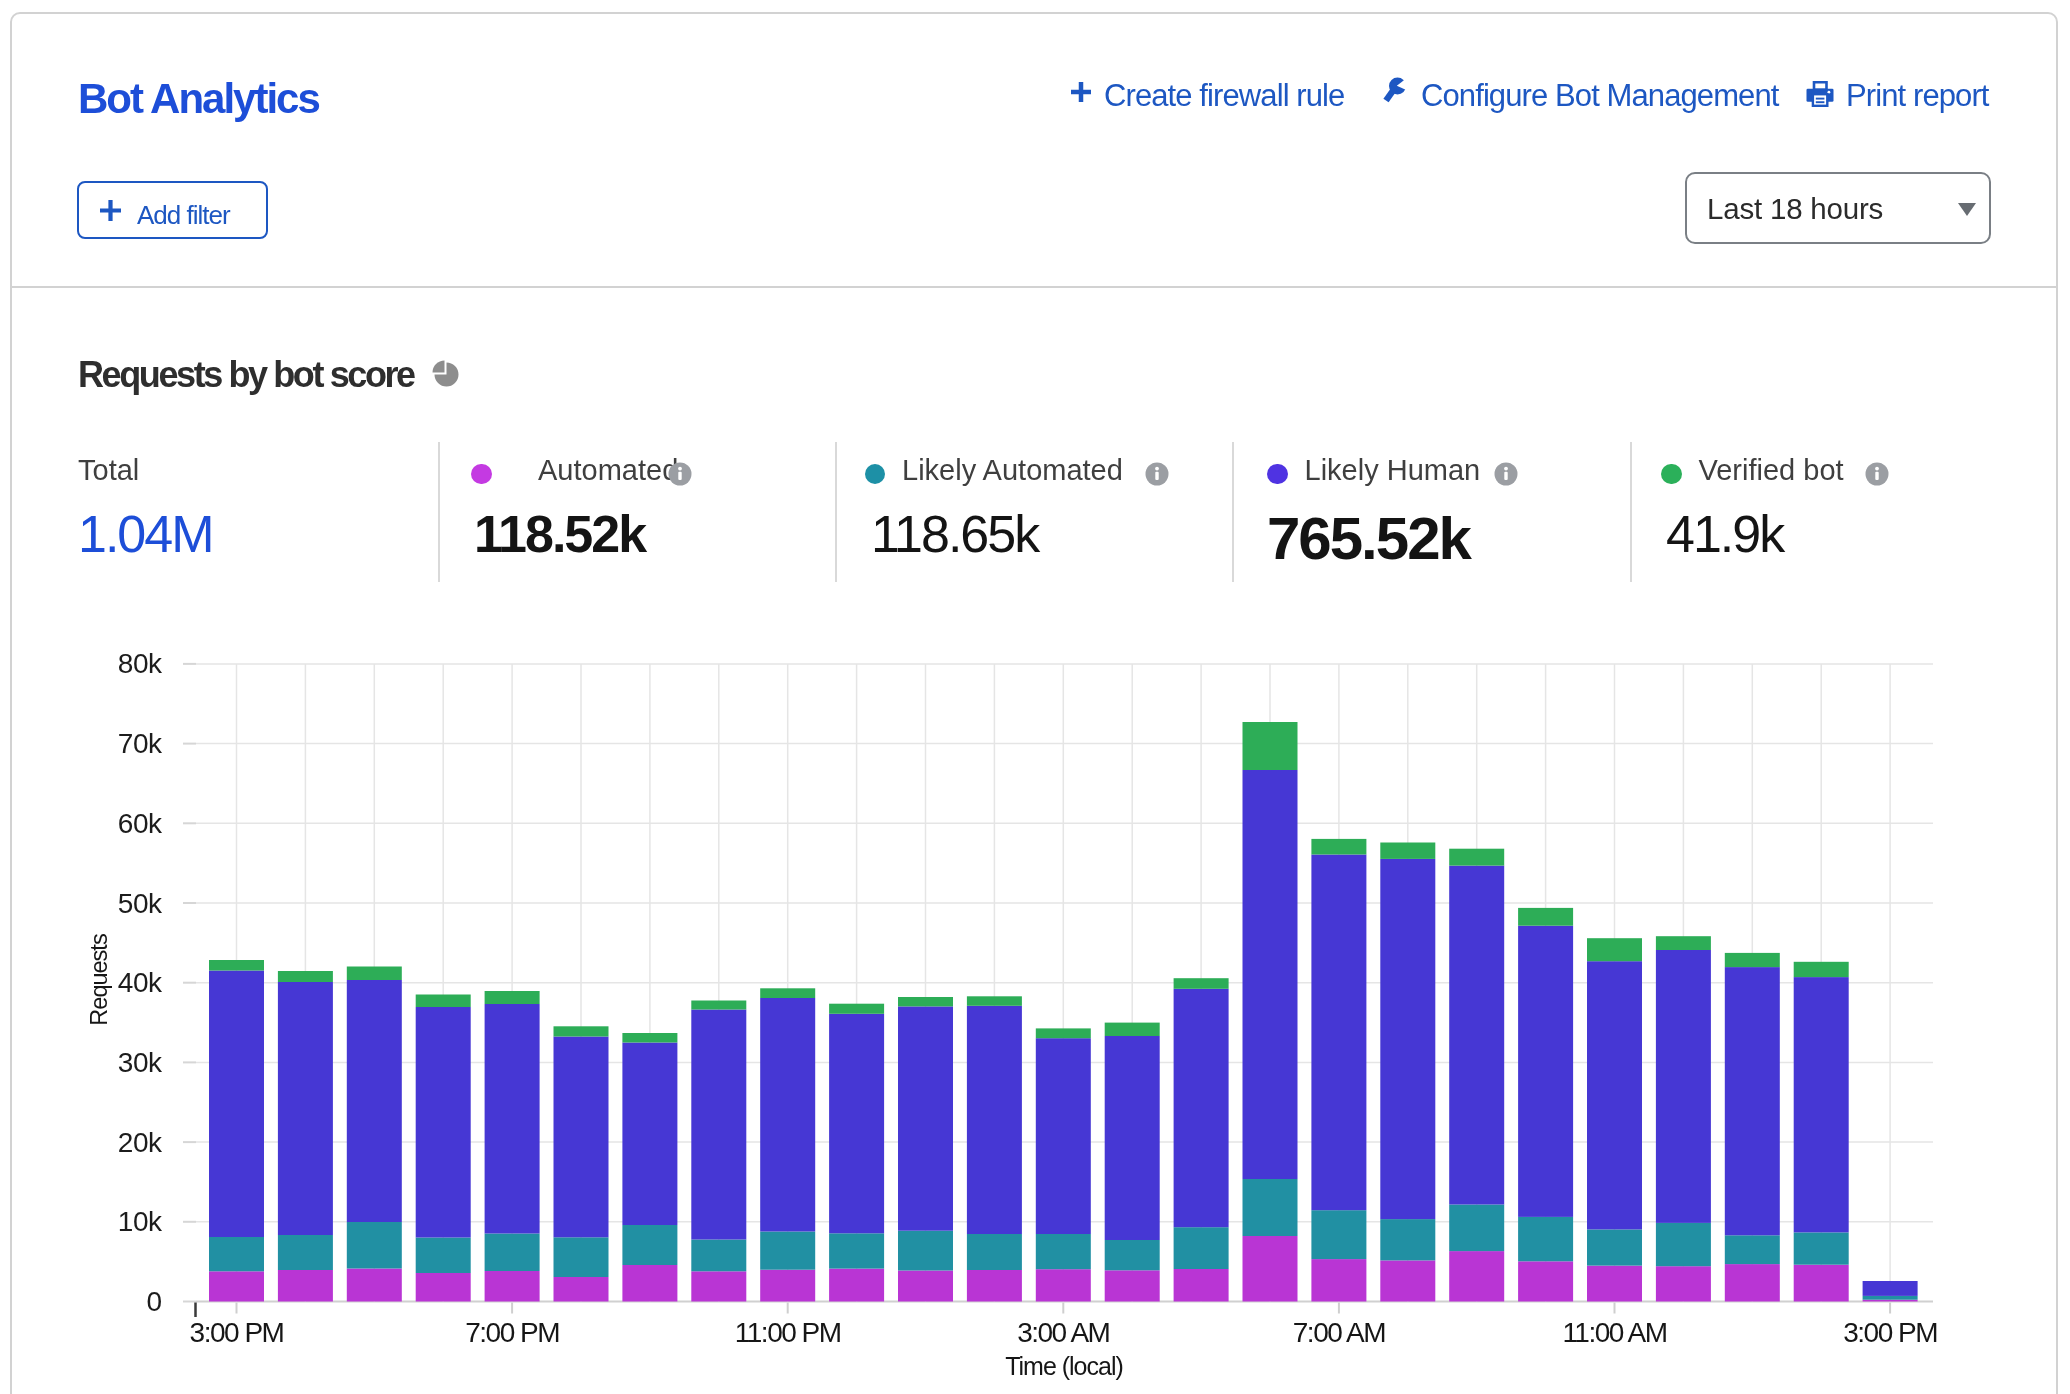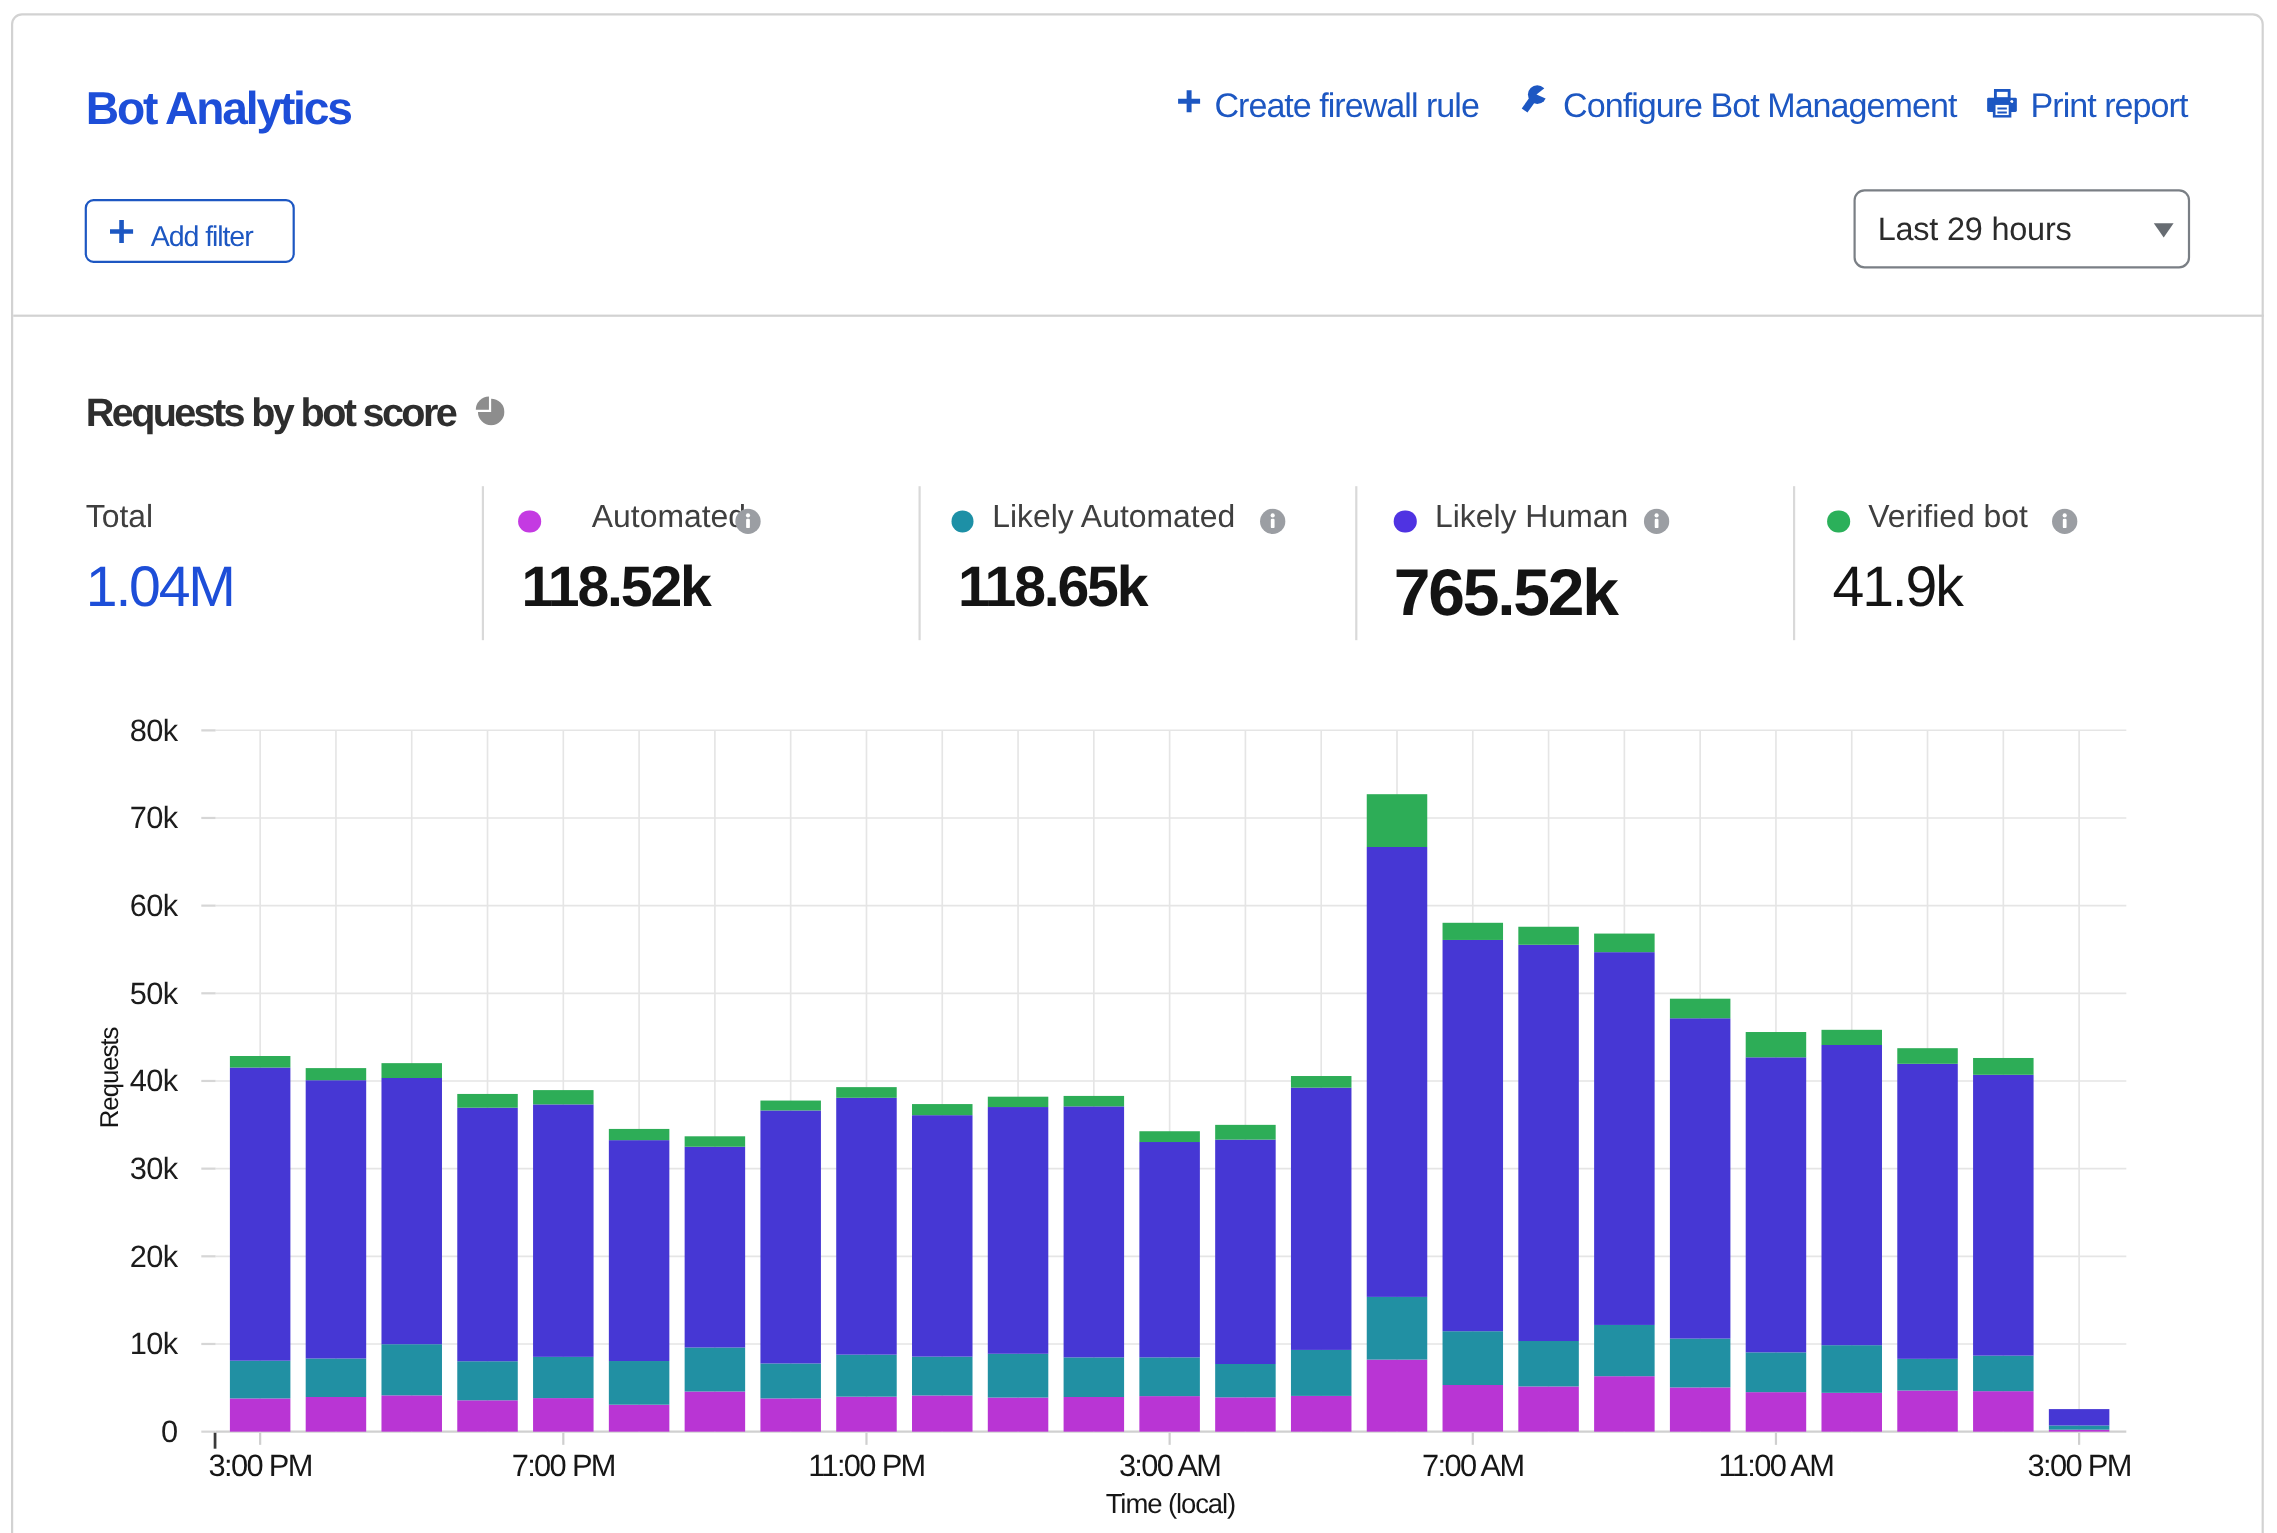--- a/index.html
+++ b/index.html
@@ -30,21 +30,21 @@
 </svg>
 <div class="abs" style="left:1846px;top:80px;font-size:31px;letter-spacing:-0.9px;color:#1d57c2;line-height:1">Print report</div>
 
 <div class="abs" style="left:77px;top:181px;width:191px;height:58px;border:2px solid #1d57c2;border-radius:8px"></div>
 <svg width="23" height="23" viewBox="0 0 23 23" style="position:absolute;left:99px;top:199px">
     <path d="M11.5 1v21M1 11.5h21" stroke="#1d57c2" stroke-width="4.2"></path>
   </svg>
 <div class="abs" style="left:137px;top:202px;font-size:26px;letter-spacing:-1px;color:#1d57c2;line-height:1">Add filter</div>
 
 <div class="abs" style="left:1685px;top:172px;width:306px;height:72px;border:2px solid #7a7f85;border-radius:10px"></div>
-<div class="abs" style="left:1707px;top:194px;font-size:29.5px;letter-spacing:-0.2px;color:#2b2b2b;line-height:1">Last 29 hours</div>
+<div class="abs" style="left:1707px;top:194px;font-size:29.5px;letter-spacing:-0.2px;color:#2b2b2b;line-height:1">Last 18 hours</div>
 <div style="position:absolute;left:1958px;top:203px;width:0;height:0;border-left:9.5px solid transparent;border-right:9.5px solid transparent;border-top:13px solid #676c72"></div>
 
 <div class="abs" style="left:78px;top:357px;font-size:36px;font-weight:bold;letter-spacing:-2.4px;color:#2e2e2e;line-height:1">Requests by bot score</div>
 <svg width="27" height="27" viewBox="0 0 27 27" style="position:absolute;left:432px;top:360px">
 <path fill="#8d8d8d" d="M14.5 2.5 A12 12 0 1 1 2.5 14.5 L14.5 14.5 Z"></path>
 <path fill="#8d8d8d" d="M0.5 12.5 A12 12 0 0 1 12.5 0.5 L12.5 12.5 Z"></path>
 </svg>
 
 <div style="position:absolute;left:78px;top:454px;font-size:29px;color:#3f3f3f">Total</div>
 <div style="position:absolute;left:78px;top:504px;font-size:52px;font-weight:normal;letter-spacing:-2px;color:#1d4ed8">1.04M</div>
@@ -56,21 +56,21 @@
     <rect x="10.3" y="9.7" width="3.4" height="8.4" rx="1.1" fill="#fff"></rect>
   </svg>
 <div style="position:absolute;left:474px;top:504px;font-size:52px;font-weight:bold;letter-spacing:-2px;color:#141414">118.52k</div>
 <div style="position:absolute;left:864.8px;top:463.8px;width:20.4px;height:20.4px;border-radius:50%;background:#1d90a6"></div>
 <div style="position:absolute;left:902px;top:454px;font-size:29px;color:#3f3f3f">Likely Automated</div>
 <svg width="24" height="24" viewBox="0 0 24 24" style="position:absolute;left:1145px;top:462px">
     <circle cx="12" cy="12" r="11.5" fill="#9b9ea3"></circle>
     <circle cx="12" cy="6.6" r="1.9" fill="#fff"></circle>
     <rect x="10.3" y="9.7" width="3.4" height="8.4" rx="1.1" fill="#fff"></rect>
   </svg>
-<div style="position:absolute;left:871px;top:504px;font-size:52px;font-weight:bold;letter-spacing:-2px;color:#141414">118.65k</div>
+<div style="position:absolute;left:871px;top:504px;font-size:52px;font-weight:normal;letter-spacing:-2px;color:#141414">118.65k</div>
 <div style="position:absolute;left:1267.3px;top:463.8px;width:20.4px;height:20.4px;border-radius:50%;background:#4f33e2"></div>
 <div style="position:absolute;left:1304.5px;top:454px;font-size:29px;color:#3f3f3f">Likely Human</div>
 <svg width="24" height="24" viewBox="0 0 24 24" style="position:absolute;left:1494px;top:462px">
     <circle cx="12" cy="12" r="11.5" fill="#9b9ea3"></circle>
     <circle cx="12" cy="6.6" r="1.9" fill="#fff"></circle>
     <rect x="10.3" y="9.7" width="3.4" height="8.4" rx="1.1" fill="#fff"></rect>
   </svg>
 <div style="position:absolute;left:1267px;top:504px;font-size:60px;font-weight:bold;letter-spacing:-2px;color:#141414">765.52k</div>
 <div style="position:absolute;left:1661.3px;top:463.8px;width:20.4px;height:20.4px;border-radius:50%;background:#2bb05a"></div>
 <div style="position:absolute;left:1698.5px;top:454px;font-size:29px;color:#3f3f3f">Verified bot</div>

